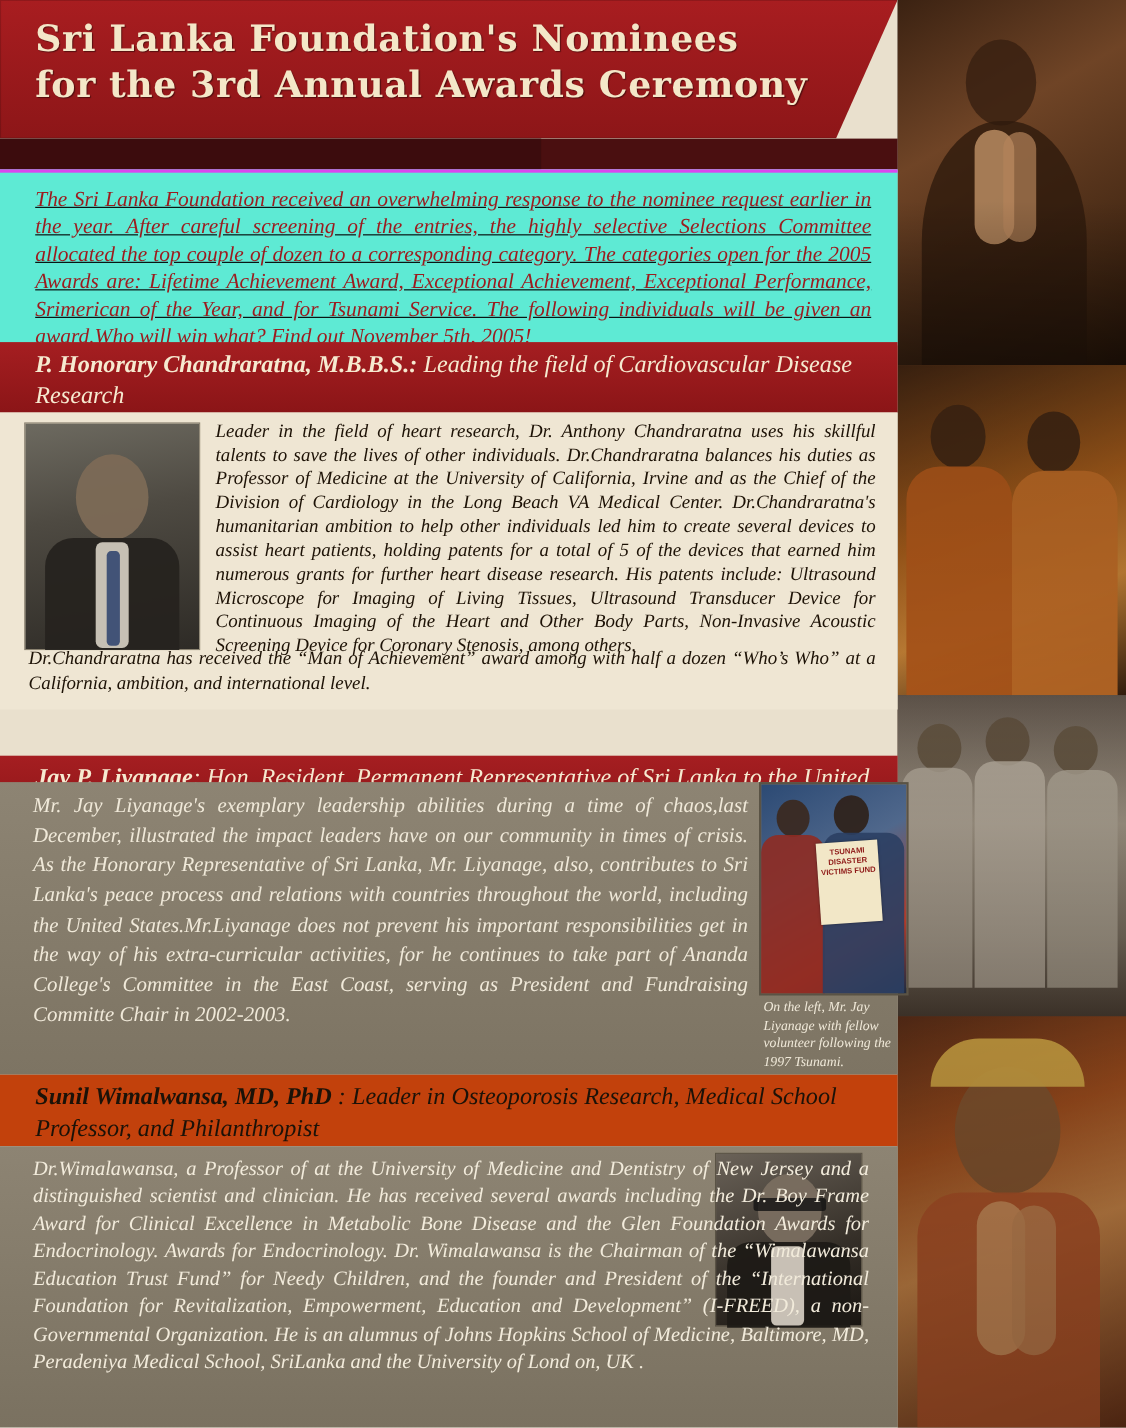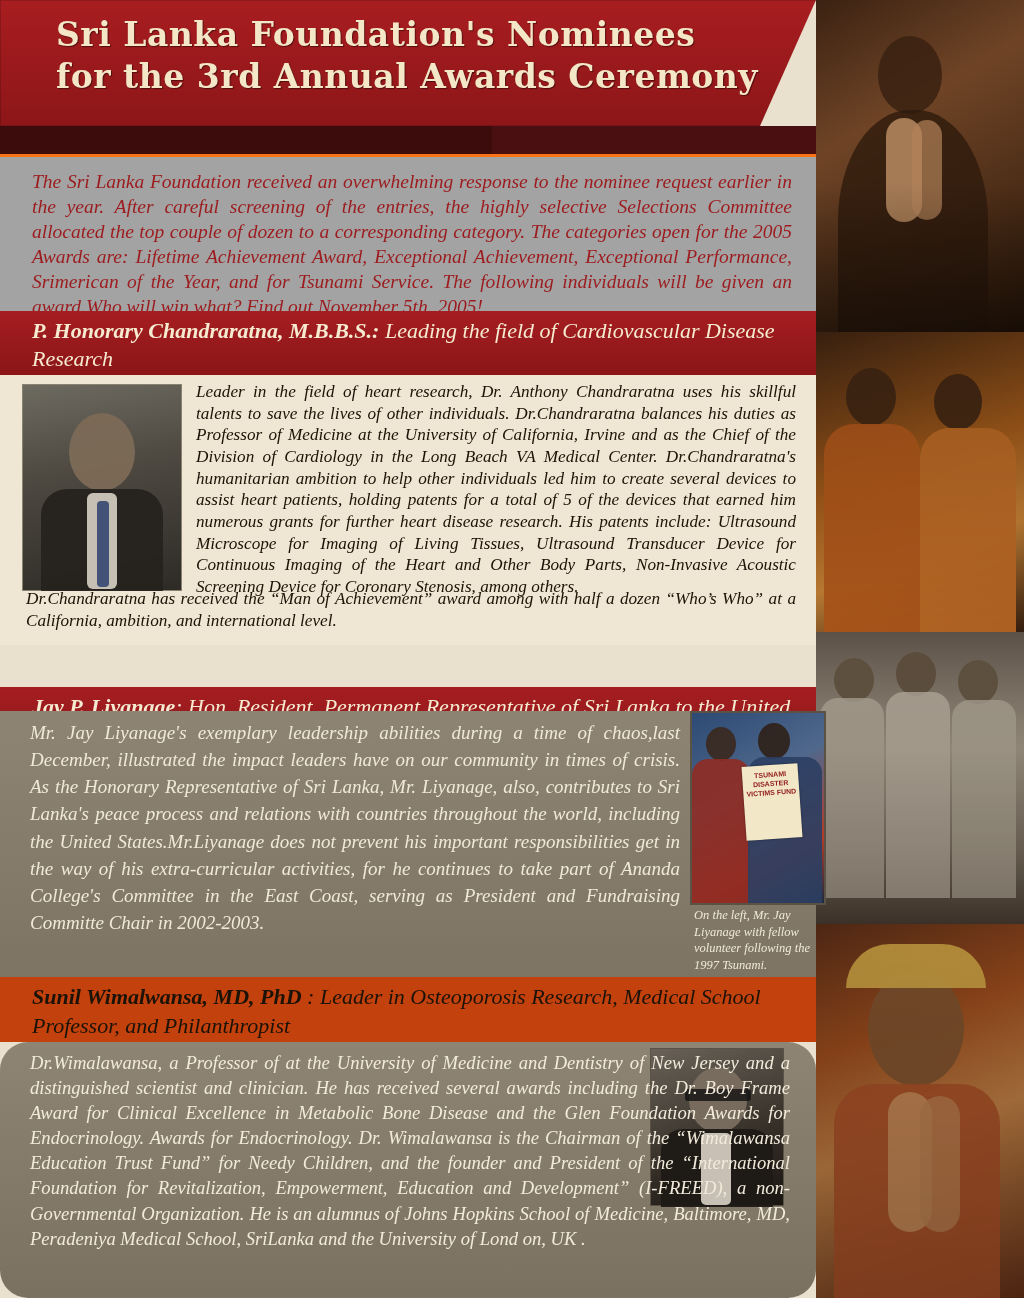--- a/index.html
+++ b/index.html
@@ -58,21 +58,21 @@
     top: 0;
     left: 0;
     width: 816px;
     height: 126px;
     background: #9e1b1e;
     background: linear-gradient(180deg,#a81d20 0%,#8d1618 100%);
     clip-path: polygon(0 0, 816px 0, 760px 126px, 0 126px);
     box-shadow: inset 0 0 0 1px rgba(0,0,0,.15);
   }
   .banner-inner {
-    padding: 14px 0 0 56px;
+    padding: 14px 0 0 32px;
   }
   .banner-line {
     color: #f4e7c8;
     font-family: "DejaVu Serif", serif;
     font-size: 33px;
     font-weight: bold;
     letter-spacing: .5px;
     line-height: 1.28;
     text-shadow: 1px 1px 1px rgba(0,0,0,.45);
     white-space: nowrap;
@@ -94,22 +94,23 @@
     background: #3c0c0d;
   }
 
   
   .intro {
     position: absolute;
     top: 154px;
     left: 0;
     width: 816px;
     height: 157px;
-    background: #a3a3a3;
-    border-top: 3px solid #f97316;
+    background: #5eead4;
+    border-top: 3px solid #d946ef;
+    text-decoration: underline;
   }
   .intro p {
     margin: 0;
     padding: 13px 24px 0 32px;
     color: #9c1b1e;
     font-family: "Liberation Serif", serif;
     font-style: italic;
     font-size: 19.5px;
     line-height: 1.28;
     text-align: justify;
@@ -264,21 +265,20 @@
 
   
   .bio3 {
     position: absolute;
     top: 1042px;
     left: 0;
     width: 816px;
     height: 256px;
     background: #8b8270;
     background: linear-gradient(180deg,#8d8473 0%,#7a7160 100%);
-    border-radius: 28px;
   }
   .bio3-text {
     position: absolute;
     top: 8px;
     left: 30px;
     width: 760px;
     font-family: "Liberation Serif", serif;
     font-style: italic;
     font-size: 18.6px;
     line-height: 1.35;

